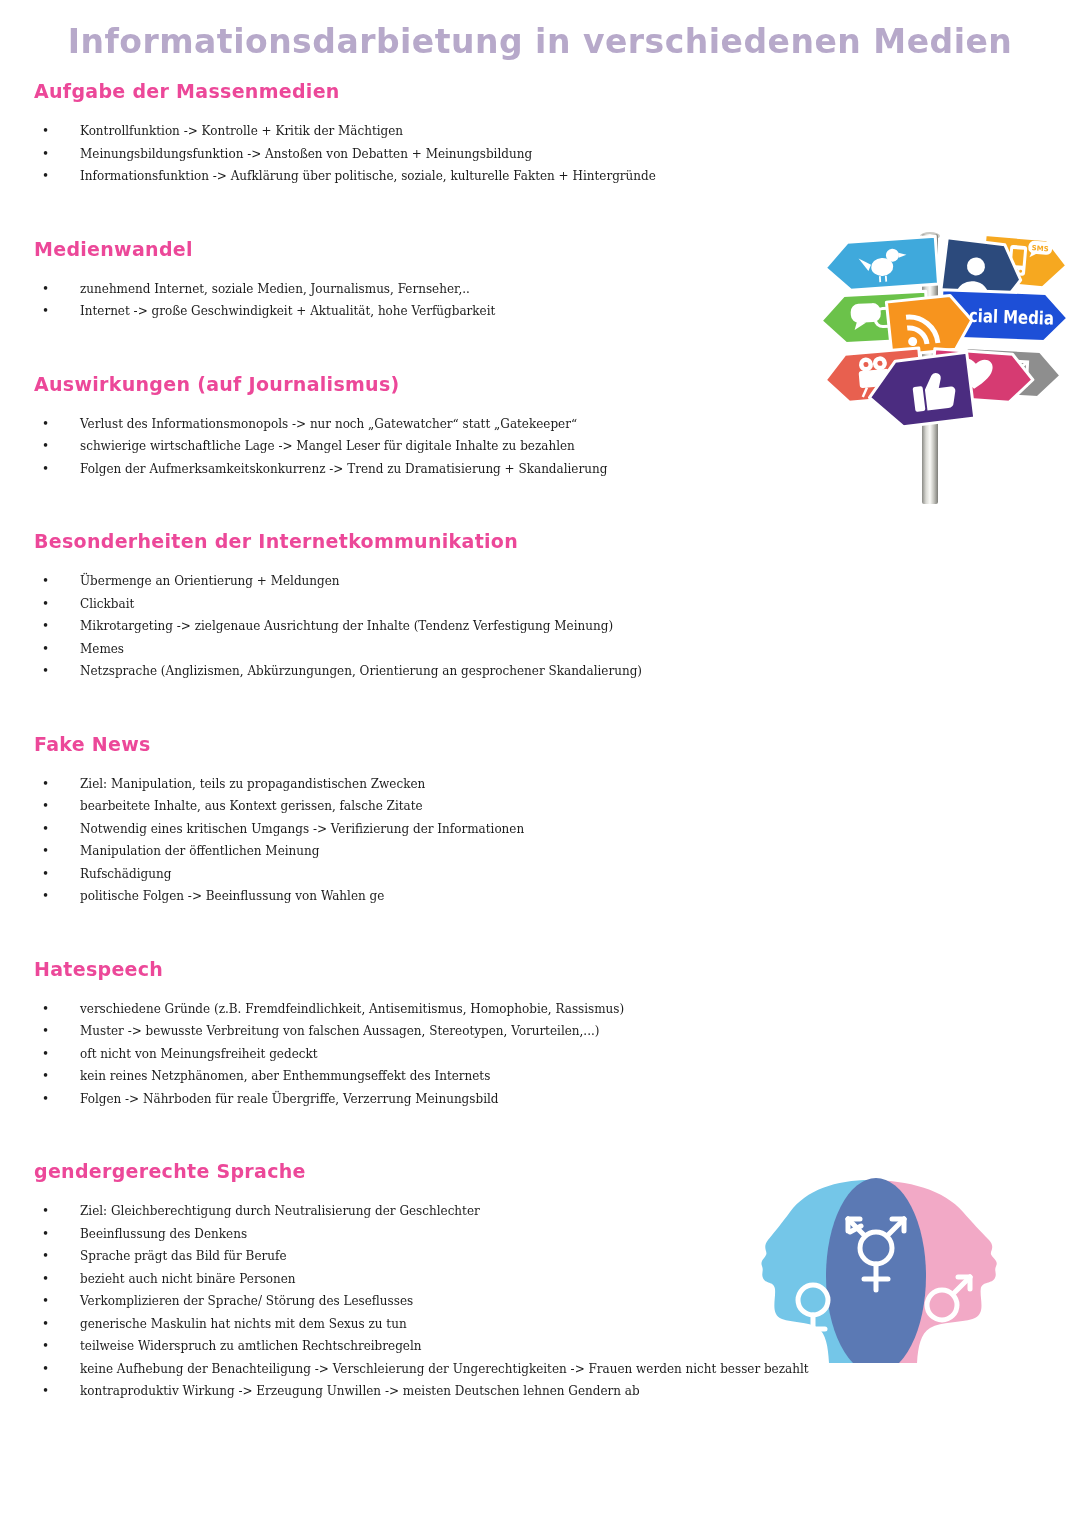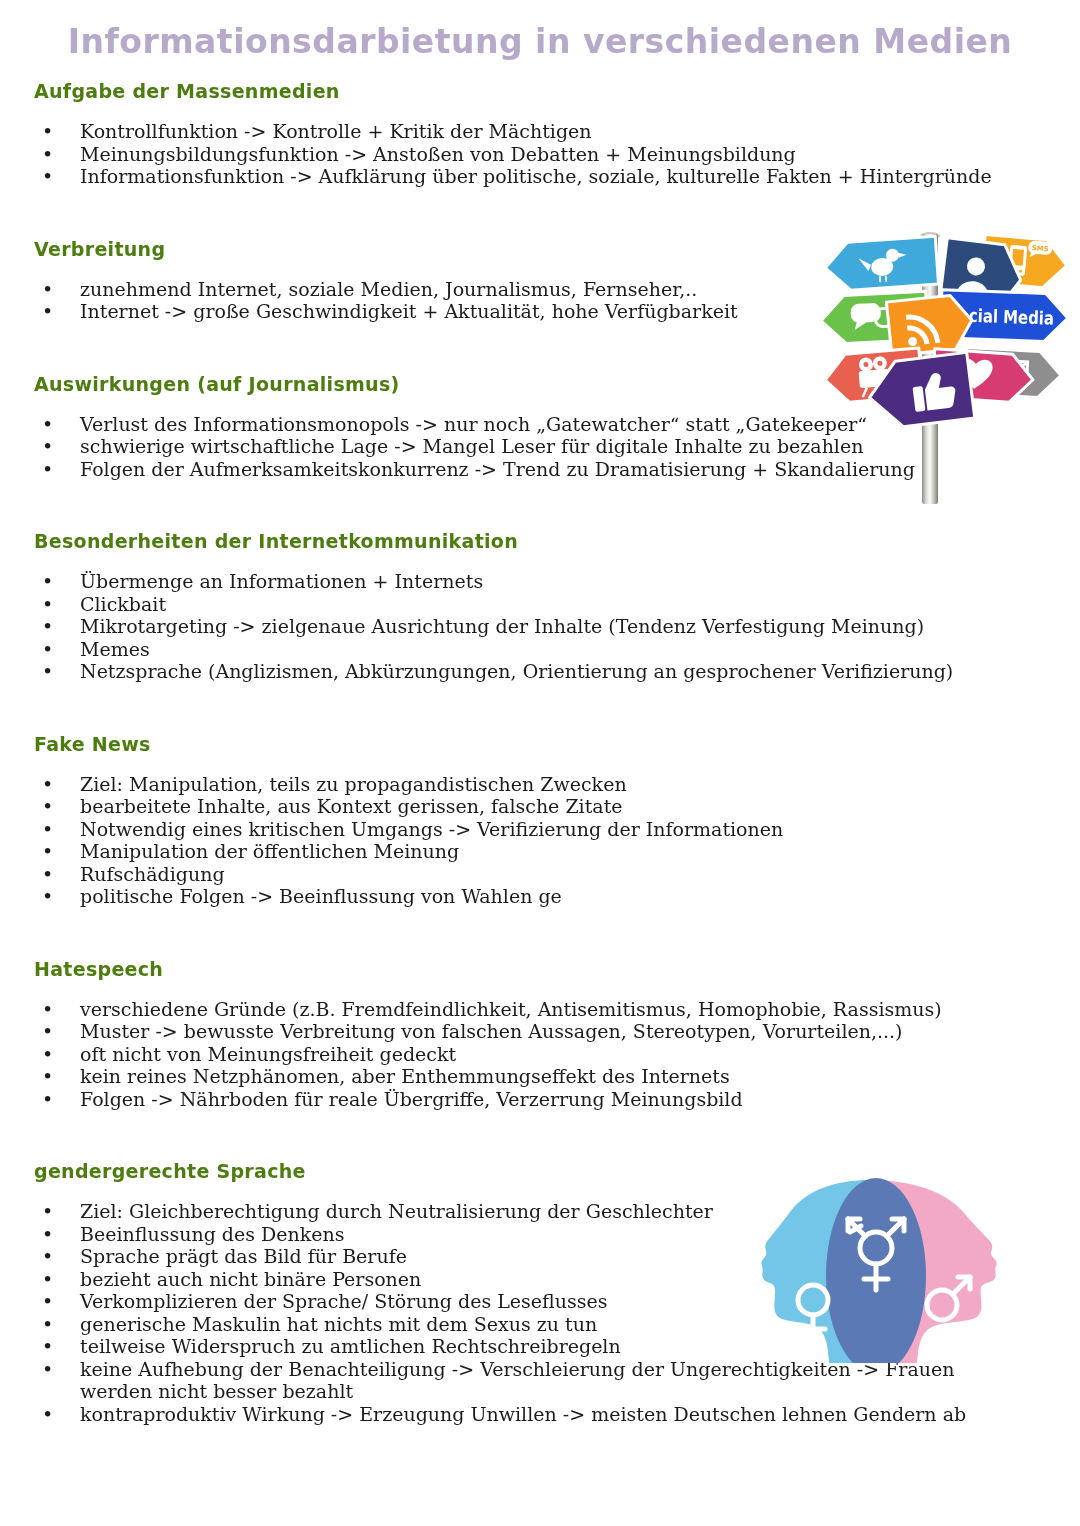--- a/index.html
+++ b/index.html
@@ -24,28 +24,28 @@
   }
   main { padding-top: 14px; }
   section { margin-bottom: 50px; }
   section:last-child { margin-bottom: 8px; }
   h2.sec-heading {
     margin: 0 0 18px 34px;
     font-family: "DejaVu Sans", "Liberation Sans", sans-serif;
     font-weight: bold;
     font-size: 19px;
     letter-spacing: 0.3px;
-    color: #4d7c0f;
+    color: #ec4899;
   }
   ul.bullets { margin: 0; padding: 0; list-style: none; }
   ul.bullets li {
     position: relative;
     padding-left: 80px;
     padding-right: 60px;
-    font-size: 19px;
+    font-size: 12px;
     line-height: 22.5px;
     color: #1c1c1c;
   }
   ul.bullets li::before {
     content: "\2022";
     position: absolute;
     left: 42px;
     top: 0;
   }
   li.c-green { color: #7cb356; }
@@ -64,44 +64,44 @@
   <section>
     <h2 class="sec-heading">Aufgabe der Massenmedien</h2>
     <ul class="bullets">
           <li class="c-black">Kontrollfunktion -&gt; Kontrolle + Kritik der Mächtigen</li>
           <li class="c-black">Meinungsbildungsfunktion -&gt; Anstoßen von Debatten + Meinungsbildung</li>
           <li class="c-black">Informationsfunktion -&gt; Aufklärung über politische, soziale, kulturelle Fakten + Hintergründe</li>
         </ul>
   </section>
 
   <section>
-    <h2 class="sec-heading">Verbreitung</h2>
+    <h2 class="sec-heading">Medienwandel</h2>
     <ul class="bullets">
           <li class="c-black">zunehmend Internet, soziale Medien, Journalismus, Fernseher,..</li>
           <li class="c-black">Internet -&gt; große Geschwindigkeit + Aktualität, hohe Verfügbarkeit</li>
         </ul>
   </section>
 
   <section>
     <h2 class="sec-heading">Auswirkungen (auf Journalismus)</h2>
     <ul class="bullets">
           <li class="c-black">Verlust des Informationsmonopols -&gt; nur noch „Gatewatcher“ statt „Gatekeeper“</li>
           <li class="c-black">schwierige wirtschaftliche Lage -&gt; Mangel Leser für digitale Inhalte zu bezahlen</li>
           <li class="c-black">Folgen der Aufmerksamkeitskonkurrenz -&gt; Trend zu Dramatisierung + Skandalierung</li>
         </ul>
   </section>
 
   <section>
     <h2 class="sec-heading">Besonderheiten der Internetkommunikation</h2>
     <ul class="bullets">
-          <li class="c-black">Übermenge an Informationen + Internets</li>
+          <li class="c-black">Übermenge an Orientierung + Meldungen</li>
           <li class="c-black">Clickbait</li>
           <li class="c-black">Mikrotargeting -&gt; zielgenaue Ausrichtung der Inhalte (Tendenz Verfestigung Meinung)</li>
           <li class="c-black">Memes</li>
-          <li class="c-black">Netzsprache (Anglizismen, Abkürzungungen, Orientierung an gesprochener Verifizierung)</li>
+          <li class="c-black">Netzsprache (Anglizismen, Abkürzungungen, Orientierung an gesprochener Skandalierung)</li>
         </ul>
   </section>
 
   <section>
     <h2 class="sec-heading">Fake News</h2>
     <ul class="bullets">
           <li class="c-black">Ziel: Manipulation, teils zu propagandistischen Zwecken</li>
           <li class="c-black">bearbeitete Inhalte, aus Kontext gerissen, falsche Zitate</li>
           <li class="c-black">Notwendig eines kritischen Umgangs -&gt; Verifizierung der Informationen</li>
           <li class="c-black">Manipulation der öffentlichen Meinung</li>

